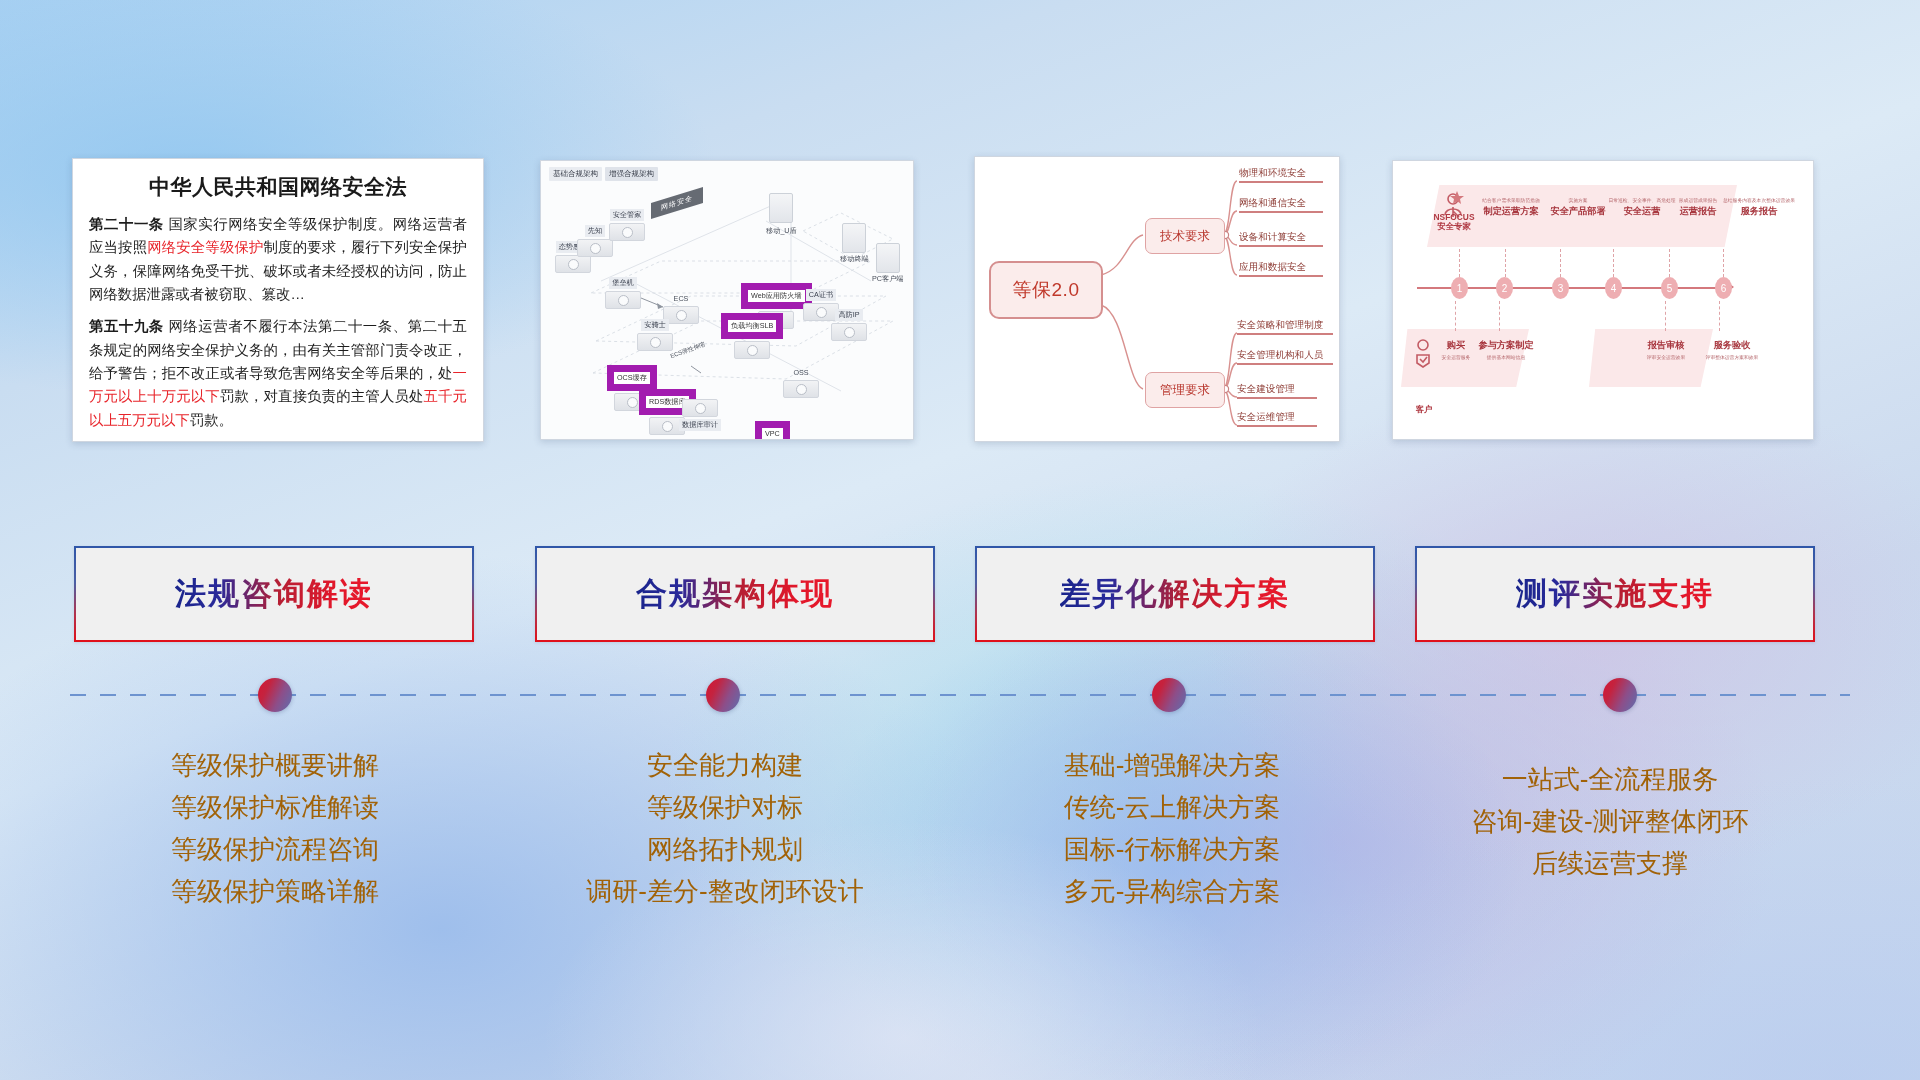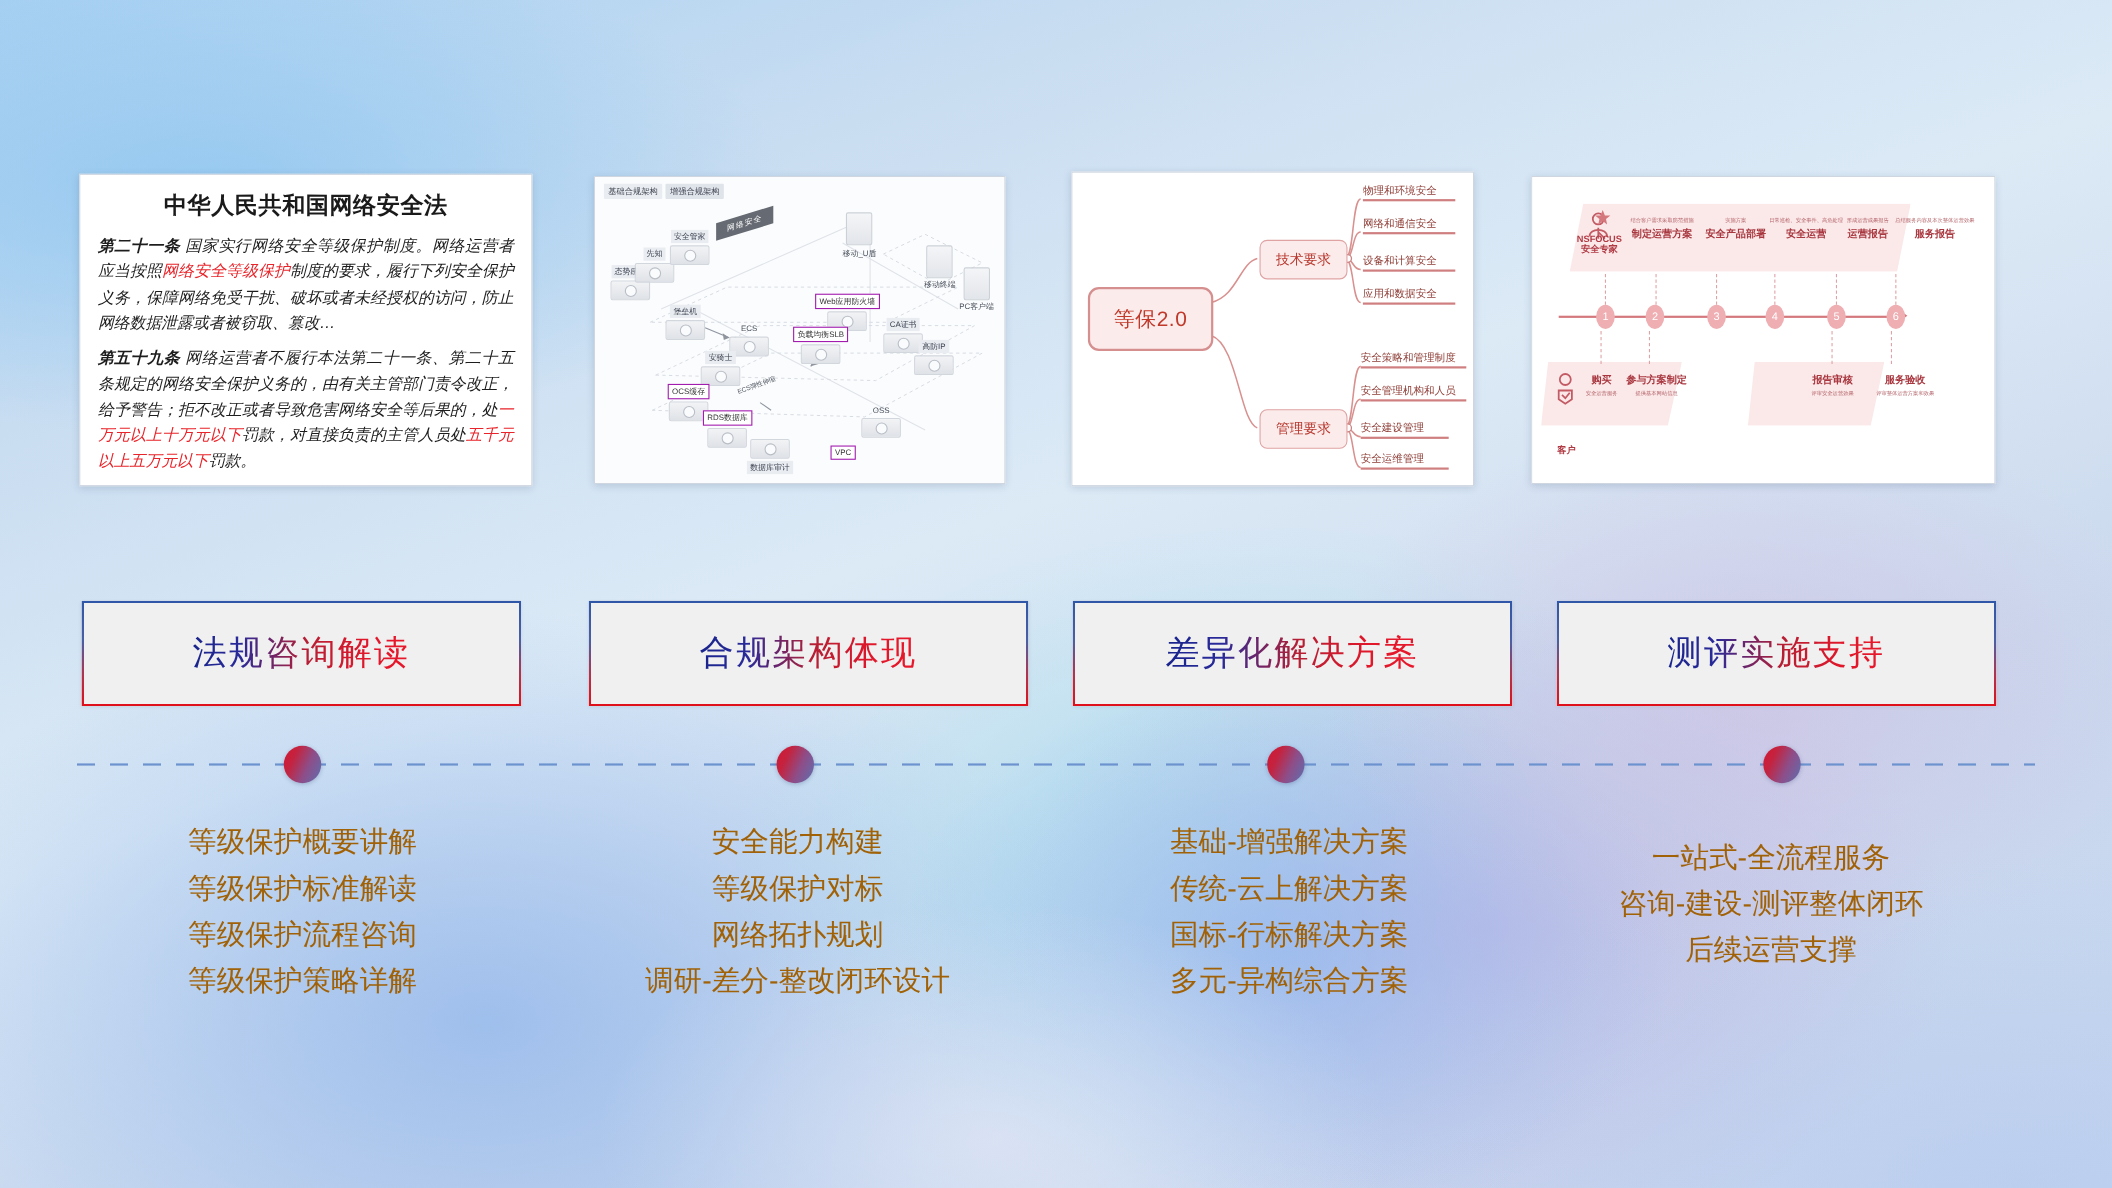--- a/index.html
+++ b/index.html
@@ -23,40 +23,40 @@
 
   
   #thumbs{position:absolute;left:0;top:150px;width:1920px;height:290px;padding-left:48px;}
   .thumb{position:absolute;background:#fff;border:1px solid #cfd6e0;
          box-shadow:0 2px 7px rgba(40,60,100,.18);overflow:hidden;}
 
   
   .lawdoc{padding:14px 16px 10px 16px;box-sizing:border-box;height:100%;
           font-family:"Liberation Sans","DejaVu Sans",sans-serif;}
   .law-title{text-align:center;font-size:21px;font-weight:bold;color:#1a1a1a;margin-bottom:12px;letter-spacing:.5px;}
-  .law-p{font-size:14.4px;line-height:1.62;color:#1d1d1d;text-align:justify;margin-bottom:9px;font-style:italic;}
+  .law-p{font-size:14.4px;line-height:1.62;color:#1d1d1d;text-align:justify;margin-bottom:9px;}
   .law-art{font-weight:bold;}
   .law-red{color:#e8242a;}
 
   
   .arch{position:relative;width:100%;height:100%;background:#fbfcfd;}
   .arch .tabrow{position:absolute;left:8px;top:6px;display:flex;gap:3px;text-align:right;}
   .arch .tab{font-size:7.5px;color:#3f4450;background:#e9ecf1;padding:2px 4px;border-radius:1px;white-space:nowrap;}
   .arch .tab.on{background:#dfe3ea;}
   .arch .hub{position:absolute;background:#5a5f68;color:#fff;font-size:7px;
              padding:3px 10px;transform:skewY(-17deg);letter-spacing:1px;opacity:.92;}
   .node{position:absolute;display:flex;flex-direction:column;align-items:center;}
   .node .plate{width:34px;height:16px;background:linear-gradient(180deg,#f2f3f5,#dfe2e7);
                border:1px solid #d2d6dd;border-radius:2px;position:relative;}
   .node .plate:before{content:"";position:absolute;left:50%;top:50%;width:9px;height:9px;
                margin:-5px 0 0 -5px;border:1px solid #b9bec7;border-radius:50%;background:#fafbfc;}
   .node .srv{width:22px;height:28px;background:linear-gradient(180deg,#f4f5f7,#e2e5ea);
              border:1px solid #ccd1d8;border-radius:2px;}
   .node .lbl{font-size:7.2px;color:#3c4250;background:#e9ecf1;padding:1px 3px;margin-bottom:2px;white-space:nowrap;}
-  .node .lbl.white{background:#fff;border:1px solid #a21caf;color:#333;}
+  .node .lbl.white{background:#fff;border:7px solid #a21caf;color:#333;margin-top:16px;}
   .node .lbl.plain{background:transparent;color:#4a505c;}
   .arch svg{position:absolute;inset:0;}
 
   
   .mm{position:relative;width:100%;height:100%;background:#fff;}
   .mm svg{position:absolute;inset:0;}
   .mm .root{position:absolute;left:14px;top:104px;width:110px;height:54px;
             background:#fbeceb;border:2px solid #d58f8f;border-radius:10px;
             display:flex;align-items:center;justify-content:center;
             font-size:19px;color:#c0392b;letter-spacing:.5px;}
@@ -93,21 +93,21 @@
 
   
   #heads{position:absolute;left:0;top:0;width:1920px;height:1080px;}
   .headbox{position:absolute;top:546px;height:96px;background:#f0f0f0;
            display:flex;align-items:center;justify-content:center;
            box-shadow:0 1px 3px rgba(50,70,110,.12);}
   .headbox .bdr{position:absolute;inset:0;padding:2px;
            background:linear-gradient(180deg,#2f56a8 0%,#4a5fa5 38%,#b4314a 72%,#e10f19 100%);
            -webkit-mask:linear-gradient(#000 0 0) content-box,linear-gradient(#000 0 0);
            -webkit-mask-composite:xor;mask-composite:exclude;pointer-events:none;}
-  .headtxt{font-size:31px;font-weight:normal;letter-spacing:2px;
+  .headtxt{font-size:31px;font-weight:bold;letter-spacing:2px;
            background:linear-gradient(90deg,#19248c 0%,#2a2a9a 22%,#b51f34 52%,#e1172a 80%,#e8182b 100%);
            -webkit-background-clip:text;background-clip:text;color:transparent;
            position:relative;z-index:2;}
 
   
   #tl{position:absolute;left:70px;top:694px;width:1780px;height:2px;
       background-image:linear-gradient(90deg,#6d93cf 0 16px,transparent 16px 30px);
       background-size:30px 2px;background-repeat:repeat-x;}
   .tldot{position:absolute;width:34px;height:34px;border-radius:50%;top:678px;
       background:linear-gradient(115deg,#d41633 0%,#c4233f 28%,#8d4e89 62%,#5d6fb0 100%);

